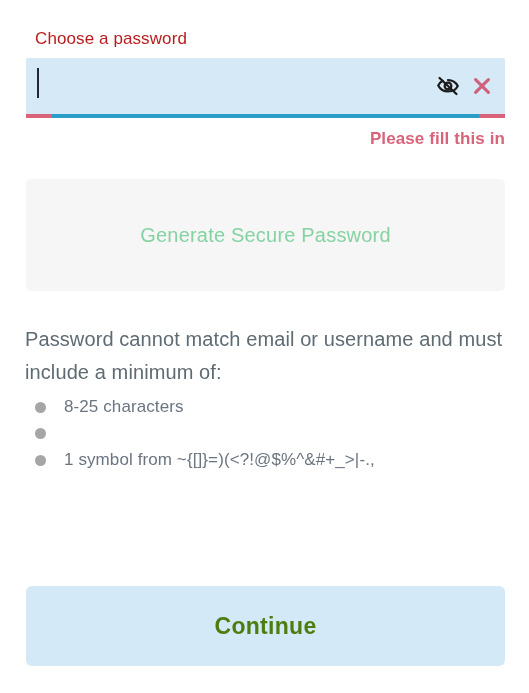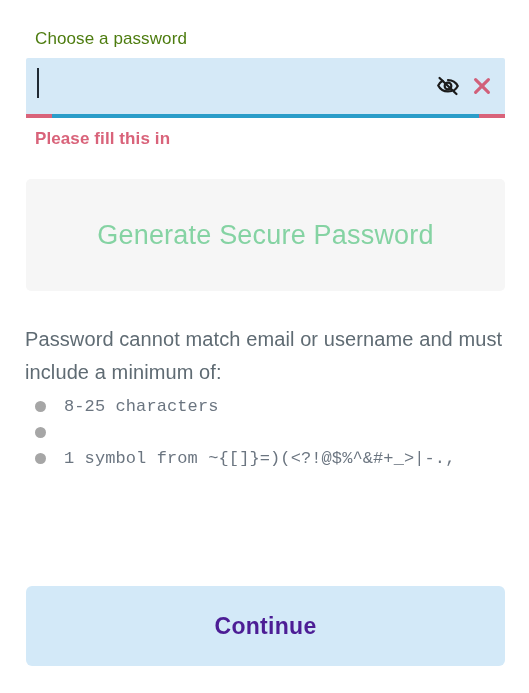--- a/index.html
+++ b/index.html
@@ -24,21 +24,21 @@
   
   .field-block {
     position: absolute;
     left: 26px;
     top: 28px;
     width: 479px;
   }
 
   .field-label {
     font-size: 17px;
-    color: #4d7c0f;
+    color: #b91c1c;
     letter-spacing: 0.1px;
     line-height: 22px;
     padding-left: 9px;
     margin-bottom: 8px;
   }
 
   .input-wrap {
     position: relative;
     height: 56px;
     background: #d5e9f7;
@@ -106,39 +106,40 @@
     background: #2b9dc9;
   }
 
   .error-text {
     margin-top: 11px;
     padding-left: 9px;
     font-size: 17px;
     color: #d9637a;
     font-weight: bold;
     letter-spacing: 0.1px;
+    text-align: right;
   }
 
   
   .generate-panel {
     position: absolute;
     left: 26px;
     top: 179px;
     width: 479px;
     height: 112px;
     background: #f6f6f6;
     border-radius: 5px;
     display: flex;
     align-items: center;
     justify-content: center;
     cursor: pointer;
   }
 
   .generate-label {
-    font-size: 27px;
+    font-size: 20px;
     color: #85d3a3;
     letter-spacing: 0.2px;
   }
 
   
   .requirements {
     position: absolute;
     left: 25px;
     top: 323px;
     width: 480px;
@@ -148,21 +149,20 @@
     font-size: 20px;
     color: #5f6b73;
     line-height: 33px;
     letter-spacing: 0.1px;
   }
 
   .req-list {
     list-style: none;
     margin: 8px 0 0 0;
     padding: 0;
-    font-family: Liberation Mono, monospace;
   }
 
   .req-list li {
     display: flex;
     align-items: center;
     margin-bottom: 11px;
     padding-left: 10px;
   }
 
   .bullet {
@@ -183,21 +183,21 @@
   
   .continue-button {
     position: absolute;
     left: 26px;
     top: 586px;
     width: 479px;
     height: 80px;
     background: #d3e9f8;
     border: 0;
     border-radius: 6px;
-    color: #4c1d95;
+    color: #4d7c0f;
     font-family: "Liberation Sans", sans-serif;
     font-size: 23px;
     font-weight: bold;
     letter-spacing: 0.3px;
     cursor: default;
   }
 </style>
 </head>
 <body>
 

